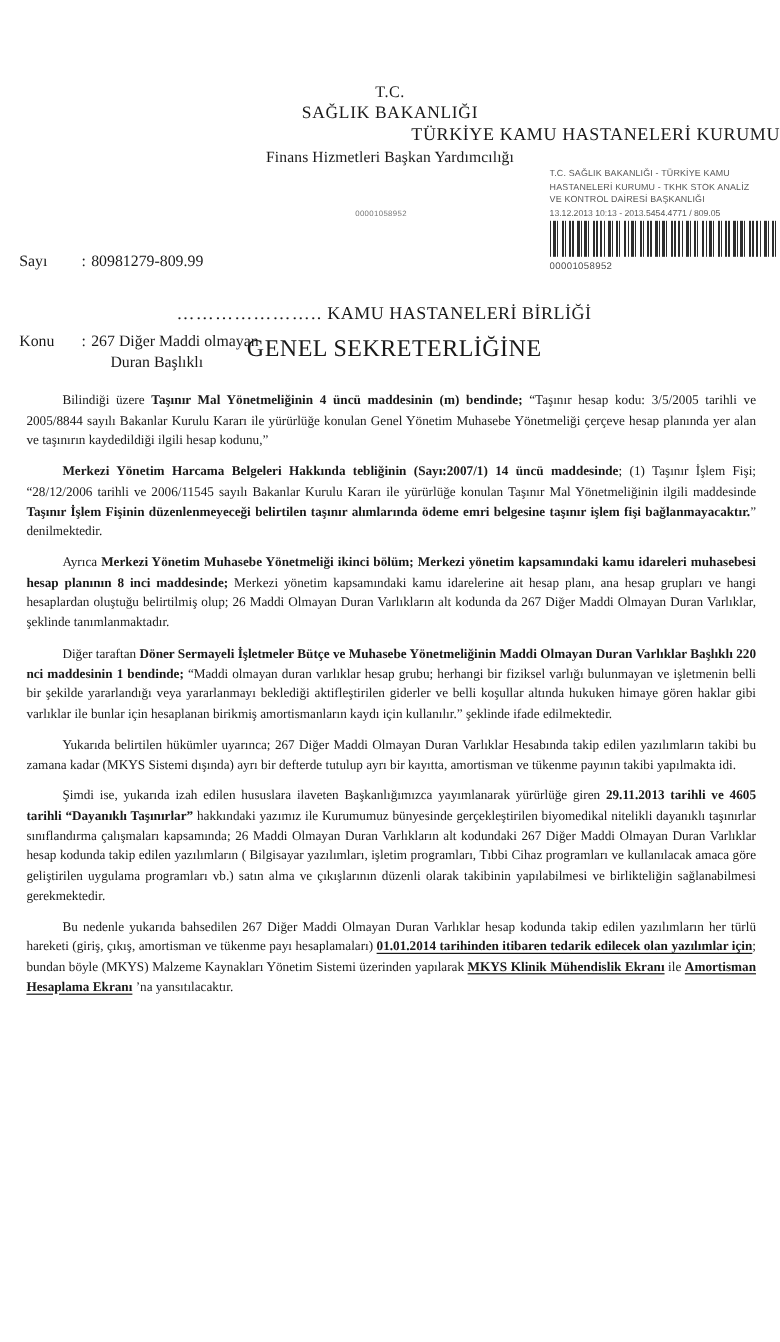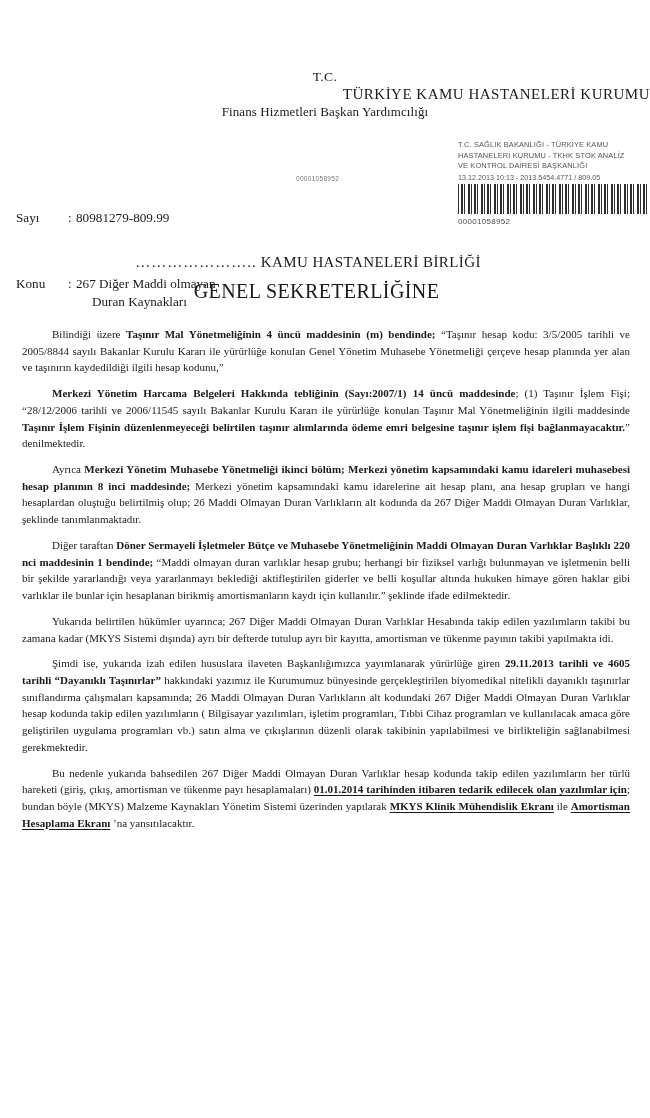--- a/index.html
+++ b/index.html
@@ -100,21 +100,21 @@
     font-family: "Liberation Sans", sans-serif;
     font-size: 8px;
     letter-spacing: 0.3px;
     margin-top: 3px;
     opacity: 0.85;
   }
 
   
   .recipient {
     position: absolute;
-    left: 0;
+    left: 12px;
     top: 206px;
     width: 616px;
     text-align: center;
     line-height: 1.65;
   }
   .rcp-line1 { font-size: 15px; letter-spacing: 0.4px; }
   .rcp-line2 { font-size: 20px; letter-spacing: 0.4px; padding-left: 17px; }
   .dots { letter-spacing: 1px; }
 
   
@@ -156,36 +156,37 @@
     color: #222;
   }
 </style>
 </head>
 <body>
 
 <div class="page">
 
   <div class="letterhead">
     <div class="lh-tc">T.C.</div>
+    <div class="lh-bakanlik">SAĞLIK BAKANLIĞI</div>
     <div class="lh-kurum">TÜRKİYE KAMU HASTANELERİ KURUMU</div>
     <div class="lh-birim">Finans Hizmetleri Başkan Yardımcılığı</div>
   </div>
 
   <div class="meta">
     <div class="meta-row">
       <span class="meta-label">Sayı</span>
       <span class="meta-colon">:</span>
       <span class="meta-value">80981279-809.99</span>
     </div>
     <div class="meta-row">
       <span class="meta-label">Konu</span>
       <span class="meta-colon">:</span>
       <span class="meta-value">267 Diğer Maddi olmayan</span>
     </div>
-    <div class="meta-cont">Duran Kaynakları</div>
+    <div class="meta-cont">Duran Başlıklı</div>
   </div>
 
   <div class="stamp">
     <div class="stamp-line">T.C. SAĞLIK BAKANLIĞI - TÜRKİYE KAMU</div>
     <div class="stamp-line">HASTANELERİ KURUMU - TKHK STOK ANALİZ</div>
     <div class="stamp-line">VE KONTROL  DAİRESİ BAŞKANLIĞI</div>
     <div class="stamp-ref">13.12.2013 10:13 - 2013.5454.4771 / 809.05</div>
     <div class="barcode"></div>
     <div class="barcode-num">00001058952</div>
   </div>

